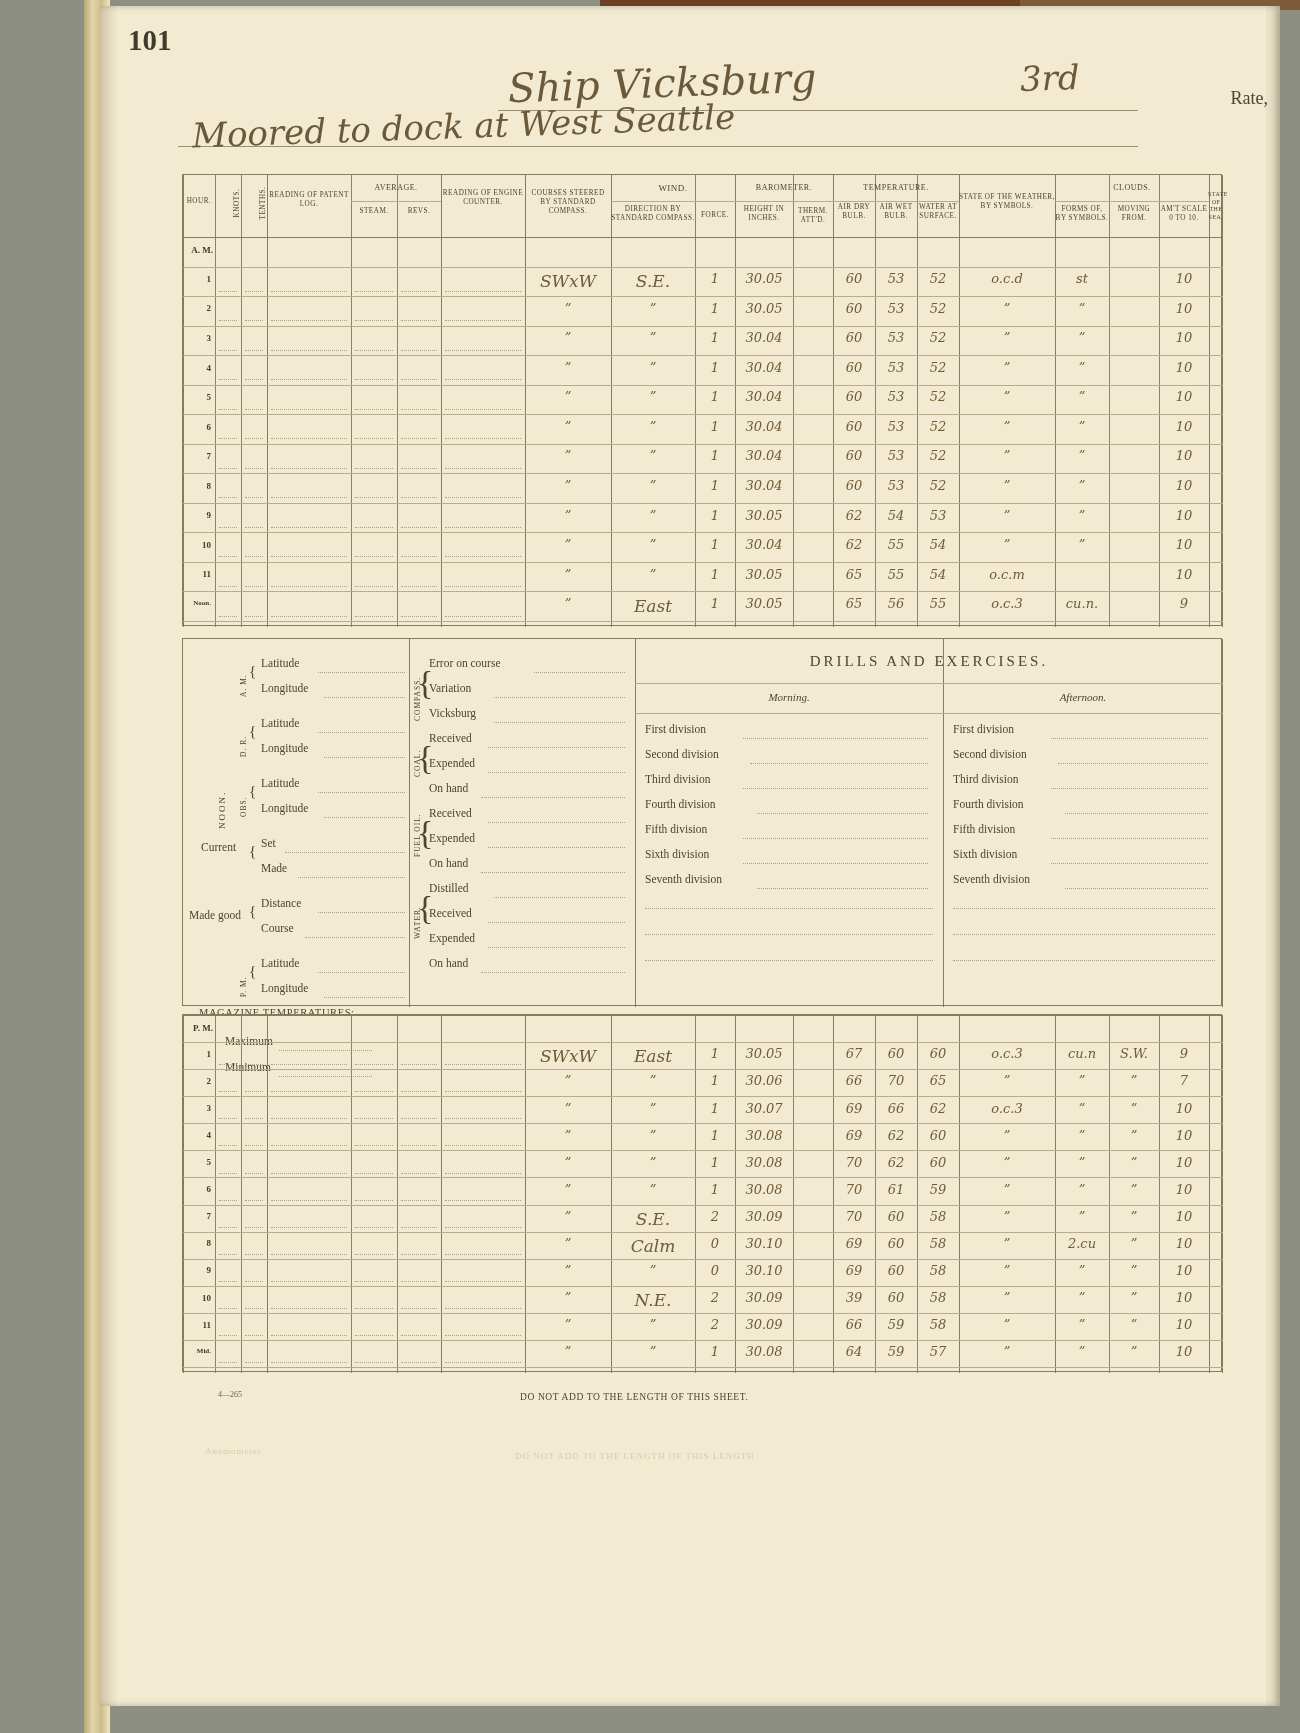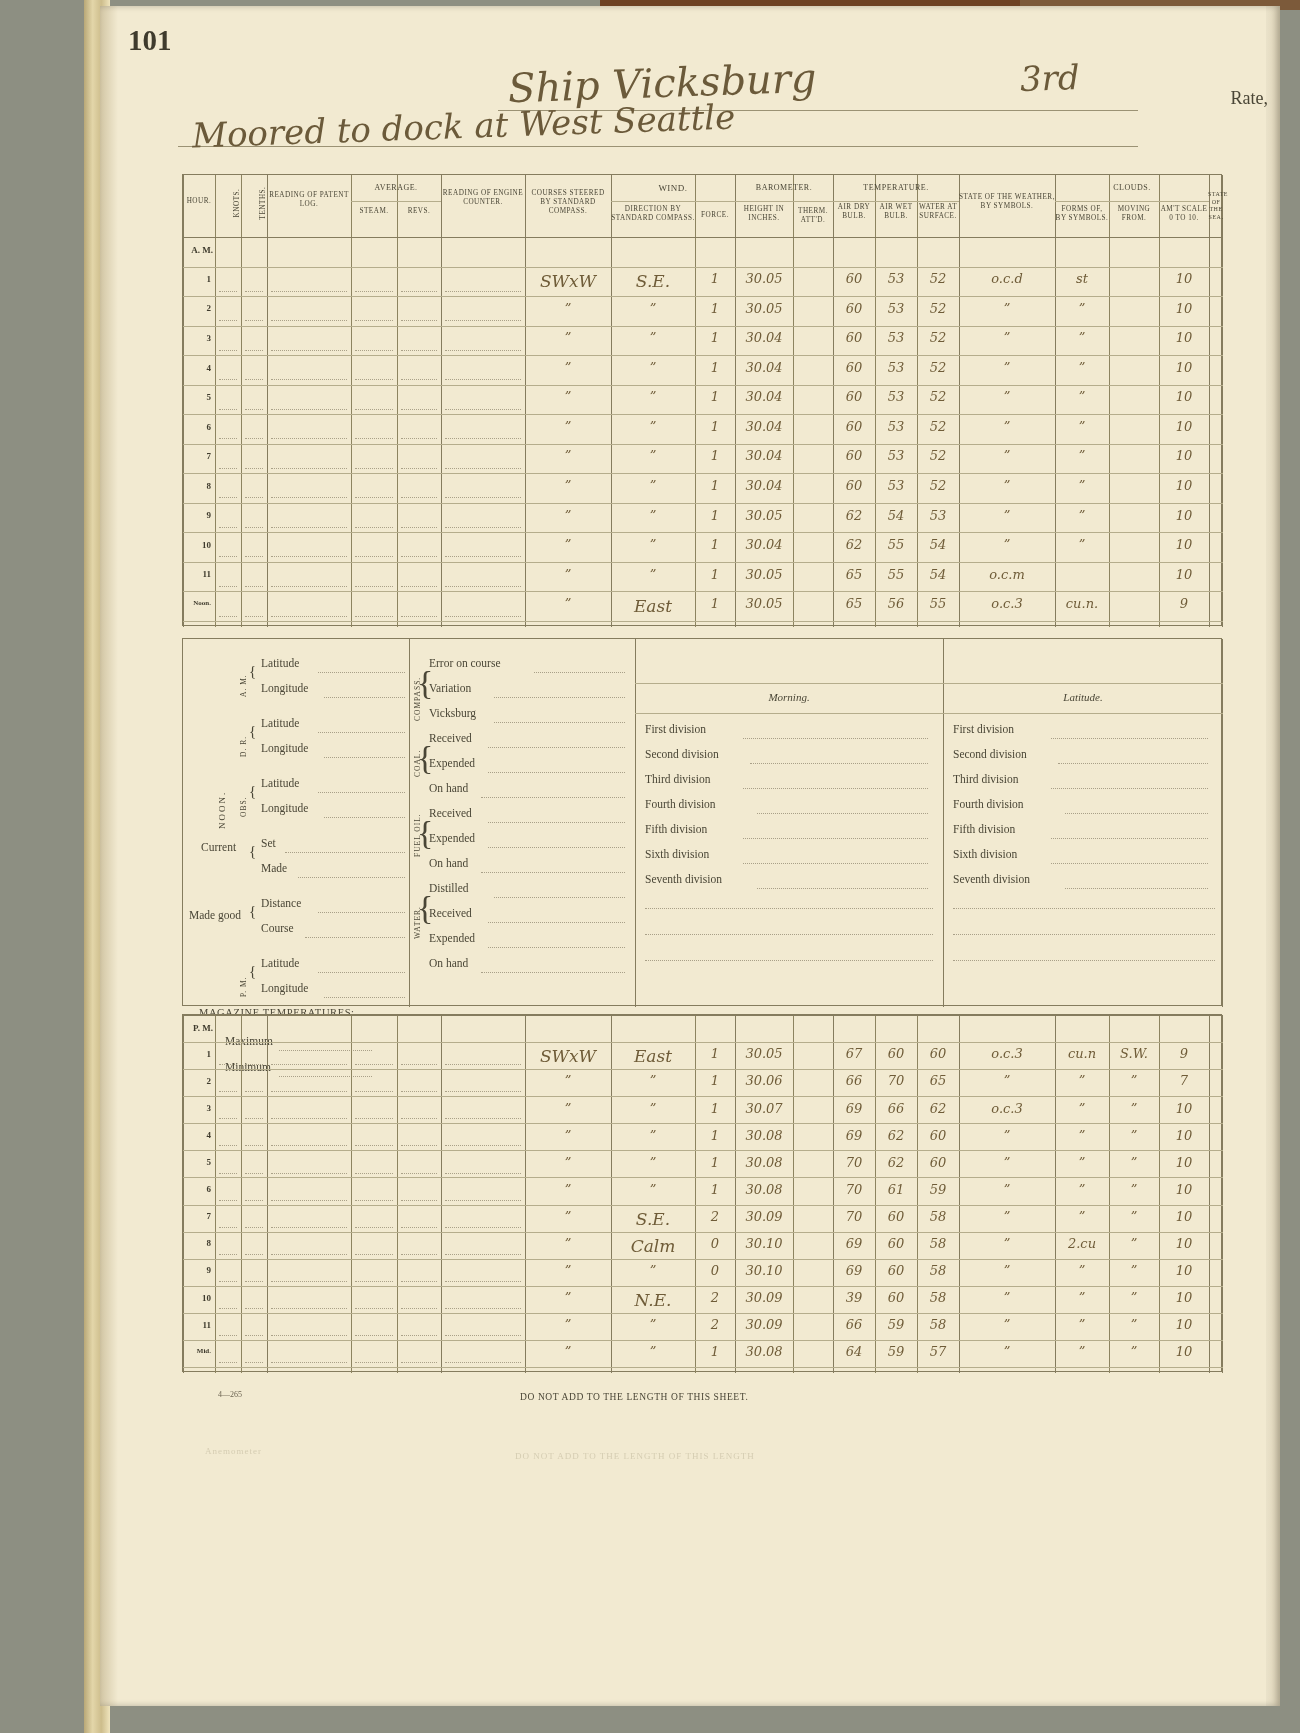--- a/index.html
+++ b/index.html
@@ -437,25 +437,26 @@
         <div class="mlabel" style="left:246px;top:318px;">On hand</div>
         <div class="mdots" style="left:298.2px;top:332px;width:143.8px;"></div>
         <div class="brace" style="left:234px;top:34px;font-size:34px;line-height:0.6;">{</div>
         <div class="brace" style="left:234px;top:109px;font-size:34px;line-height:0.6;">{</div>
         <div class="brace" style="left:234px;top:184px;font-size:34px;line-height:0.6;">{</div>
         <div class="brace" style="left:234px;top:259px;font-size:34px;line-height:0.6;">{</div>
         <div class="vlabel" style="left:230px;top:82px;">Compass.</div>
         <div class="vlabel" style="left:230px;top:138px;">Coal.</div>
         <div class="vlabel" style="left:230px;top:218px;">Fuel oil.</div>
         <div class="vlabel" style="left:230px;top:300px;">Water.</div>
+        <div class="drillhdr" style="left:452px;top:14px;width:588px;">DRILLS AND EXERCISES.</div>
         <div class="hline" style="top:44px;width:0px;"></div>
         <div class="hline" style="top:44px;left:452px;width:588px;"></div>
         <div class="hline" style="top:74px;left:452px;width:588px;"></div>
         <div class="drillsub" style="left:452px;top:52px;width:308px;">Morning.</div>
-        <div class="drillsub" style="left:760px;top:52px;width:280px;">Latitude.</div>
+        <div class="drillsub" style="left:760px;top:52px;width:280px;">Afternoon.</div>
         <div class="mlabel" style="left:462px;top:84px;">First division</div>
         <div class="mdots" style="left:560.4px;top:98px;width:184.8px;"></div>
         <div class="mlabel" style="left:770px;top:84px;">First division</div>
         <div class="mdots" style="left:868.4px;top:98px;width:156.8px;"></div>
         <div class="mlabel" style="left:462px;top:109px;">Second division</div>
         <div class="mdots" style="left:567px;top:123px;width:178px;"></div>
         <div class="mlabel" style="left:770px;top:109px;">Second division</div>
         <div class="mdots" style="left:875px;top:123px;width:150px;"></div>
         <div class="mlabel" style="left:462px;top:134px;">Third division</div>
         <div class="mdots" style="left:560.4px;top:148px;width:184.8px;"></div>

